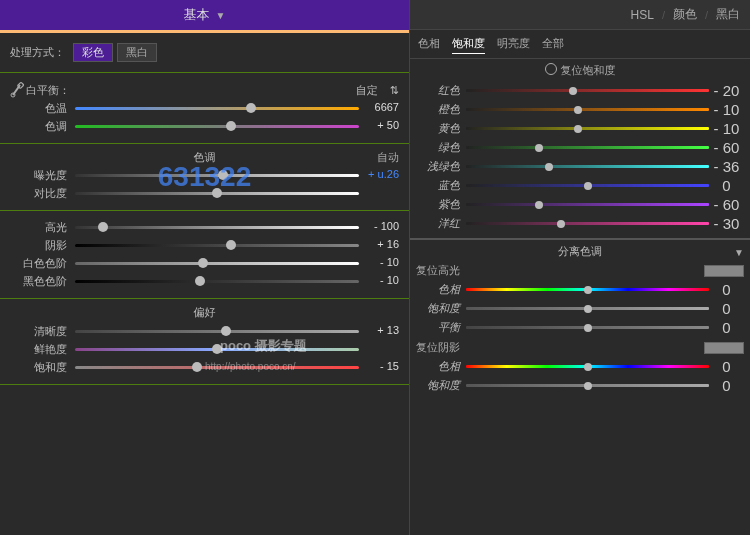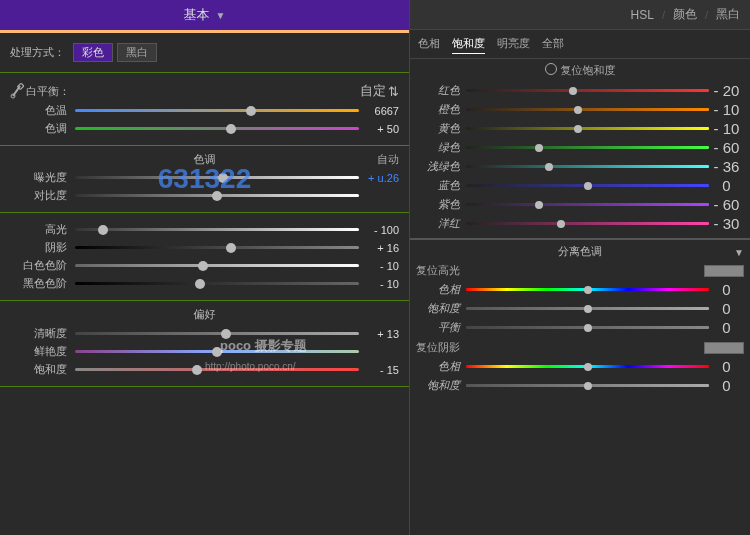--- a/index.html
+++ b/index.html
@@ -91,21 +91,20 @@
       display: flex;
       justify-content: center;
       align-items: center;
       margin-bottom: 4px;
       color: #bbb;
       font-size: 11px;
     }
 
     .row {
       display: flex;
-      align-items: center;
       margin: 3px 0;
     }
 
     .row-label {
       width: 65px;
       color: #bbb;
       font-size: 11px;
       text-align: right;
       padding-right: 8px;
       flex-shrink: 0;
@@ -211,24 +210,24 @@
     }
 
     .wb-label {
       color: #bbb;
       font-size: 11px;
       flex: 1;
     }
 
     .wb-value {
       color: #bbb;
-      font-size: 13px;
-      display: flex;
-      align-items: center;
-      gap: 2px;
+      font-size: 11px;
+      display: flex;
+      align-items: center;
+      gap: 12px;
     }
 
     
     .tone-header-row {
       display: flex;
       justify-content: space-between;
       align-items: center;
       margin-bottom: 2px;
     }
 

